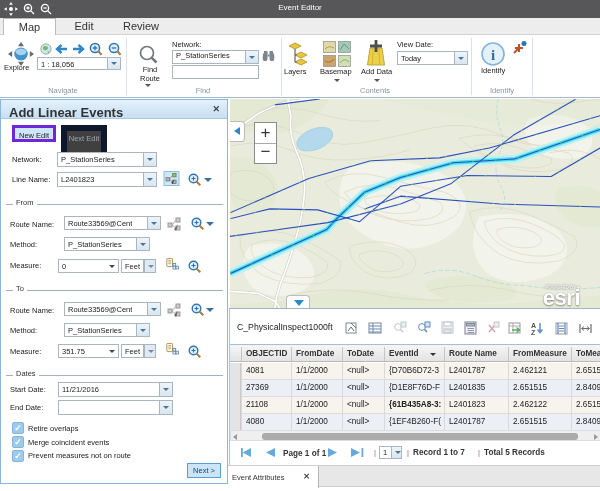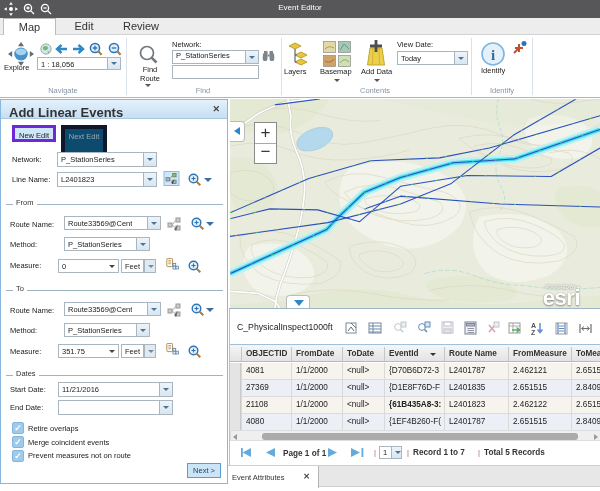--- a/index.html
+++ b/index.html
@@ -224,21 +224,21 @@
     </svg>
   </div>
 
   <div class="abs" id="panel">
     <div id="ptitle">
         <span>Add Linear Events</span>
         <span class="x">✕</span>
       </div>
 
     <div class="pbtn" style="left:11px;top:25px;width:44px;height:17px;background:#cfe6f8;border:3px solid #6d28d9;color:#222;line-height:16px;">New Edit</div>
-    <div class="pbtn" style="left:60px;top:25px;width:46px;height:35px;background:#0c4a6e;border:4px solid #0f172a;color:#9aa6b2;line-height:16px;">Next Edit</div>
+    <div class="pbtn" style="left:60px;top:25px;width:46px;height:35px;background:#404040;border:6px solid #0f172a;color:#9aa6b2;line-height:16px;">Next Edit</div>
 
     <div class="plabel" style="left:11px;top:55px;">Network:</div>
     <div class="combo" style="left:56px;top:52px;width:100px;height:15px;">
       <div class="txt">P_StationSeries</div>
         <div class="btn"></div>
     </div>
 
     <div class="plabel" style="left:11px;top:75px;">Line Name:</div>
     <div class="combo" style="left:56px;top:72px;width:100px;height:15px;">
       <div class="txt">L2401823</div>

